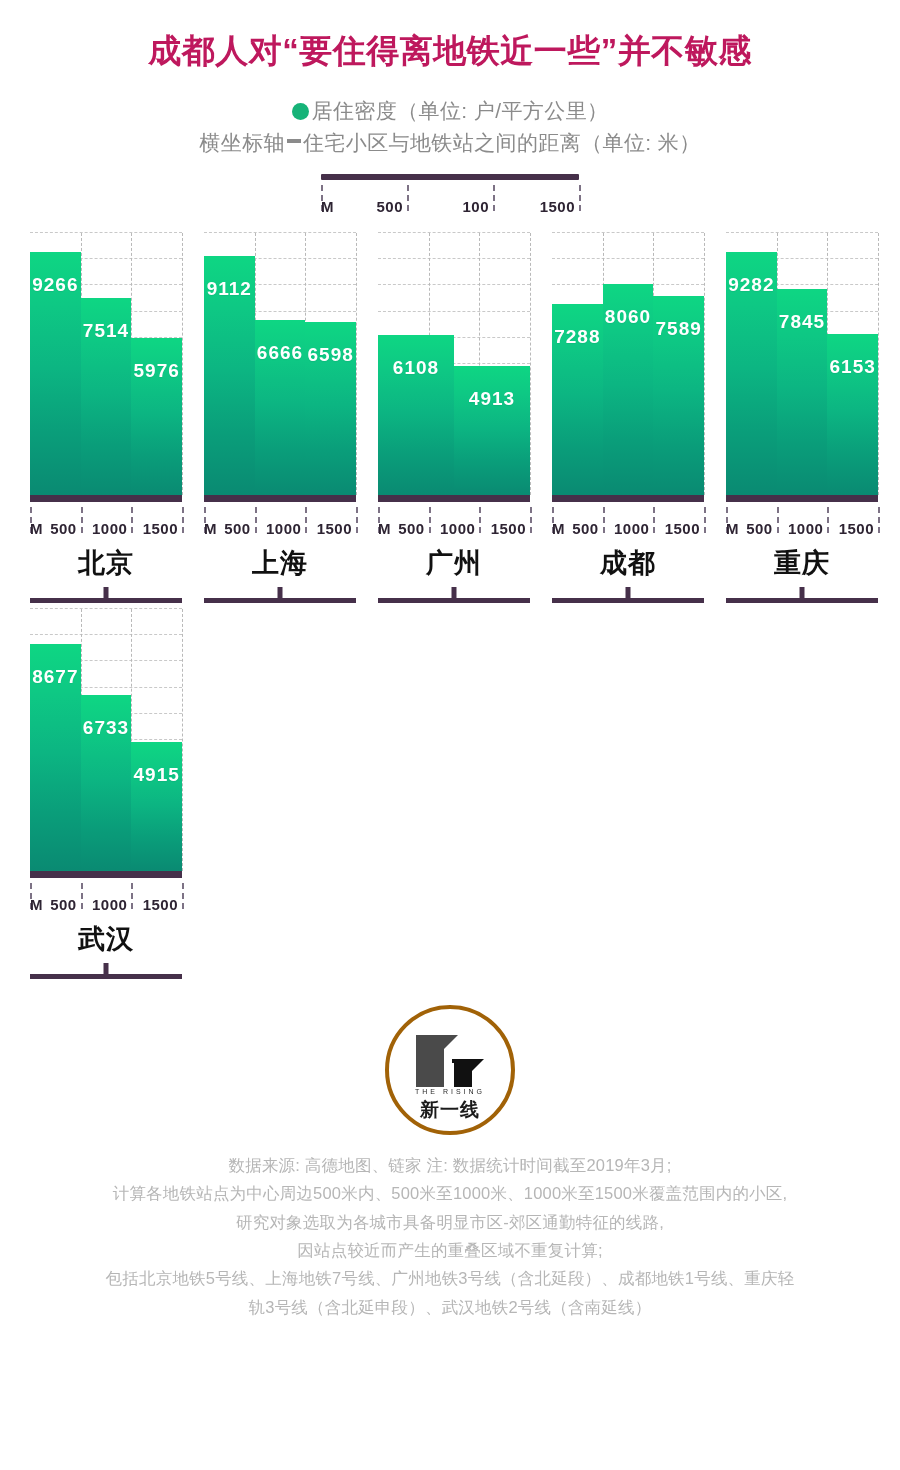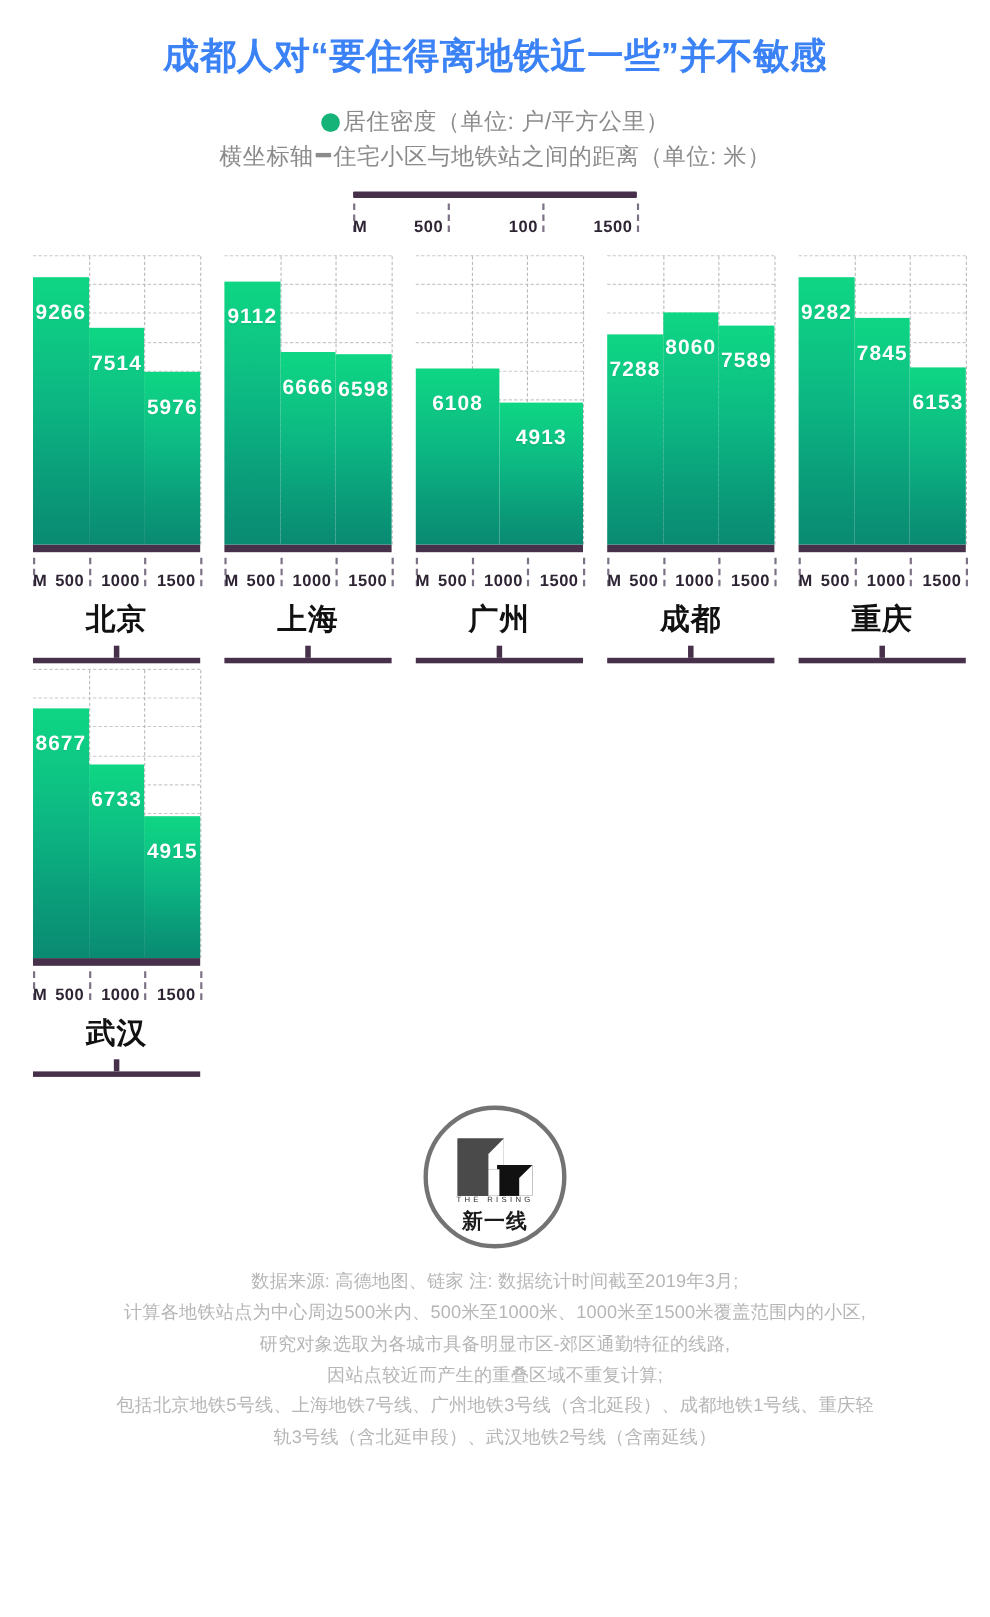--- a/index.html
+++ b/index.html
@@ -15,21 +15,21 @@
     overflow: hidden;
     position: relative;
   }
 
   
   .header { padding-top: 30px; text-align: center; }
   .title {
     font-size: 33px;
     font-weight: bold;
     letter-spacing: 0.5px;
-    color: #3b82f6;
+    color: #be185d;
     line-height: 1.3;
   }
   .legend {
     margin-top: 22px;
     font-size: 21px;
     color: #8b8b8b;
     line-height: 1.55;
     letter-spacing: 0.4px;
   }
   .legend-row { display: flex; align-items: center; justify-content: center; }
@@ -186,21 +186,21 @@
 
   
   .logo-wrap {
     margin-top: 26px;
     display: flex;
     justify-content: center;
   }
   .logo {
     width: 130px; height: 130px;
     border-radius: 50%;
-    border: 4px solid #737373;
+    border: 4px solid #a16207;
     position: relative;
     box-sizing: border-box;
   }
   .logo-mark {
     position: absolute;
     left: 50%; top: 24px;
     transform: translateX(-50%);
   }
   .logo-en {
     position: absolute;

